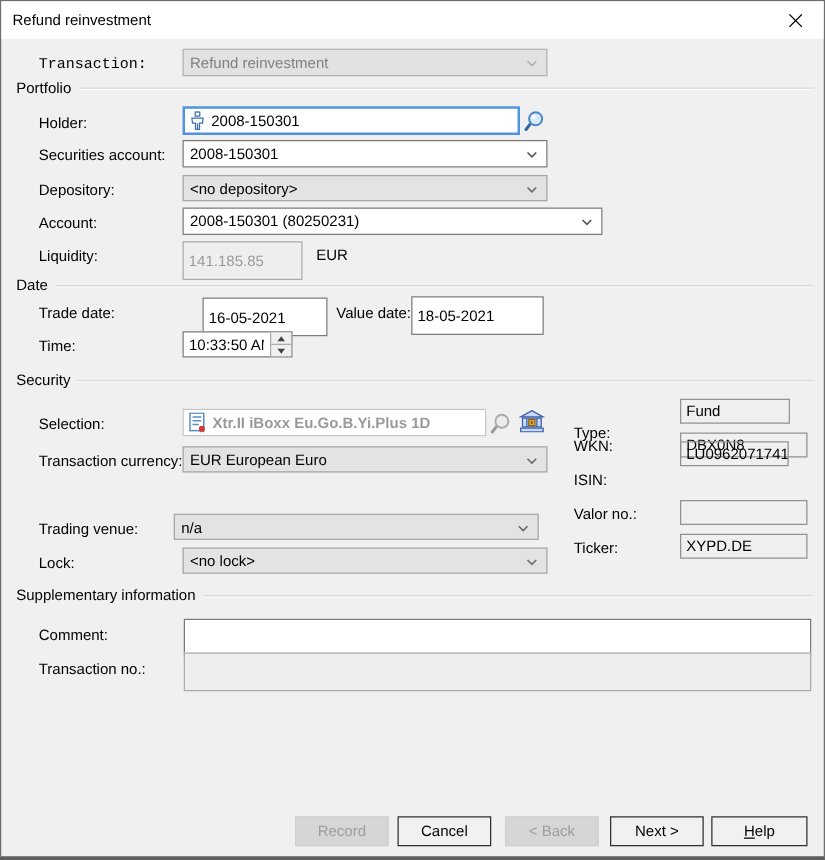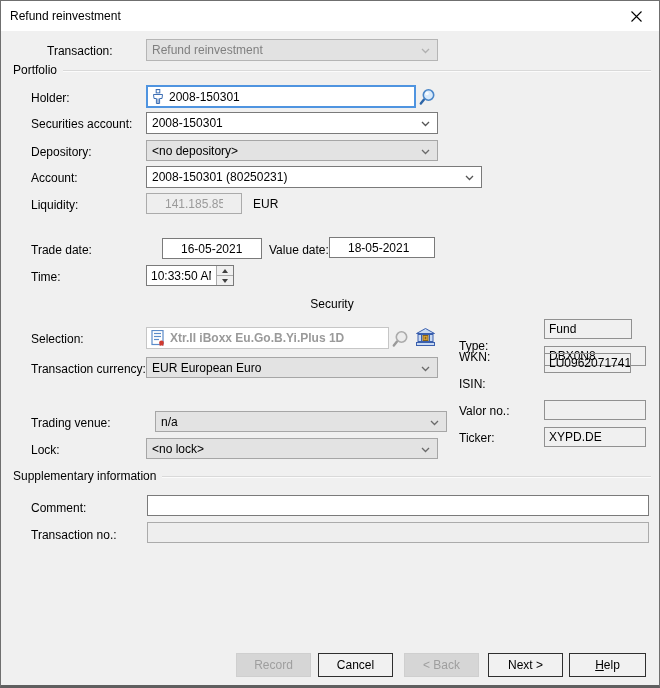--- a/index.html
+++ b/index.html
@@ -22,22 +22,22 @@
   .group-hdr { position:absolute; left:12px; width:638px; display:flex; align-items:center; }
   .group-hdr .gline { flex:1; height:1px; background:#d9d9d9; box-shadow:0 1px 0 #fbfbfb; margin-left:6px; margin-top:1px; }
   .group-hdr .gtext { color:#000; }
 
   .cb { position:absolute; height:21px; border:1px solid #a6a6a6; background:#e3e3e3;
         display:flex; align-items:center; padding:0 22px 0 5px; white-space:nowrap; overflow:hidden; }
   .cb.white { background:#ffffff; border-color:#7a7a7a; }
   .cb.disabled { color:#7f7f7f; border-color:#b5b5b5; background:#e2e2e2; }
   .cb .chev { position:absolute; right:7px; top:8px; }
 
-  .tb { position:absolute; height:21px; border:1px solid #7a7a7a; background:#fff;
-        font-family:"Liberation Sans",sans-serif; font-size:12px; color:#000; padding:0 18px; }
+  .tb { position:absolute; height:31px; border:1px solid #7a7a7a; background:#fff;
+        font-family:"Liberation Sans",sans-serif; font-size:12px; color:#000; padding:0 4px; }
   .tb.gray { background:#eeeeee; border-color:#ababab; color:#9a9a9a; }
 
   .ro { position:absolute; height:20px; border:1px solid #919191; background:transparent;
         display:flex; align-items:center; padding:0 4px; white-space:nowrap; overflow:hidden; }
 
   .iconfield { position:absolute; background:#fff; display:flex; align-items:center; gap:5px; padding:0 4px; overflow:hidden; }
   .holder-field { border:2px solid #4f94e0; height:23px; }
   .sel-field { border:1px solid #c6c6c6; height:22px; color:#9a9a9a; }
   .iconfield input { border:none; outline:none; flex:1; font-family:"Liberation Sans",sans-serif; font-size:12px; background:transparent; min-width:0; }
 
@@ -65,21 +65,21 @@
 
   <div class="titlebar">
     <div class="title-text">Refund reinvestment</div>
     <div class="close-btn">
       <svg width="11" height="11" viewBox="0 0 11 11">
           <path d="M0.5,0.5 L10.5,10.5 M10.5,0.5 L0.5,10.5" stroke="#000" stroke-width="1.1" fill="none"></path>
         </svg>
     </div>
   </div>
 
-  <div class="lbl" style="left:46px; top:43px;">Transaction:</div>
+  <div class="lbl" style="left:30px; top:43px;font-family:Liberation Mono, monospace;">Transaction:</div>
   <div class="cb disabled" style="left:145px; top:38px; width:292px; height:22px;">
     <span>Refund reinvestment</span>
     <svg class="chev" width="9" height="6" viewBox="0 0 9 6">
         <polyline points="1,1 4.5,4.5 8,1" stroke="#b0b0b0" stroke-width="1.3" fill="none"></polyline>
       </svg>
   </div>
 
   <div class="group-hdr" style="top:62px;">
     <span class="gtext">Portfolio</span>
     <span class="gline"></span>
@@ -124,40 +124,44 @@
     <span>2008-150301 (80250231)</span>
     <svg class="chev" width="9" height="6" viewBox="0 0 9 6">
         <polyline points="1,1 4.5,4.5 8,1" stroke="#555" stroke-width="1.3" fill="none"></polyline>
       </svg>
   </div>
 
   <div class="lbl" style="left:30px; top:197px;">Liquidity:</div>
   <input class="tb gray" style="left: 145px; top: 192px; width: 96px;" disabled="" value="141.185.85">
   <div class="lbl" style="left:252px; top:196px;">EUR</div>
 
+  <div class="group-hdr" style="top:220px;">
+    <span class="gtext">Date</span>
+    <span class="gline"></span>
+  </div>
 
   <div class="lbl" style="left:30px; top:242px;">Trade date:</div>
   <input class="tb" style="left: 145px; top: 237px; width: 100px; margin-left: 16px;" value="16-05-2021">
   <div class="lbl" style="left:268px; top:242px;">Value date:</div>
   <input class="tb" style="left: 328px; top: 236px; width: 106px;" value="18-05-2021">
 
   <div class="lbl" style="left:30px; top:269px;">Time:</div>
   <div class="spin-wrap" style="left:145px; top:264px; width:88px; height:21px;">
     <input value="10:33:50 AM" style="">
     <div class="spinner">
       <div class="spin-up">
           <span class="tri-up"></span>
         </div>
       <div class="spin-down">
           <span class="tri-down"></span>
         </div>
     </div>
   </div>
 
-  <div class="group-hdr" style="top:296px;flex-direction:column;">
+  <div class="group-hdr" style="top:296px;">
     <span class="gtext">Security</span>
     <span class="gline"></span>
   </div>
 
   <div class="lbl" style="left:30px; top:331px;">Selection:</div>
   <div class="iconfield sel-field" style="left:145px; top:326px; width:243px;font-weight:bold;">
     <svg width="14" height="16" viewBox="0 0 14 16">
       <rect x="1" y="0.5" width="11" height="14" fill="#ffffff" stroke="#5b8bc9" stroke-width="1.2"></rect>
       <line x1="3" y1="3.5" x2="10" y2="3.5" stroke="#5b8bc9" stroke-width="1.2"></line>
       <line x1="3" y1="6.5" x2="10" y2="6.5" stroke="#5b8bc9" stroke-width="1.2"></line>
@@ -202,21 +206,21 @@
   <div class="ro" style="left:543px; top:345px; width:102px;">
     <span>DBX0N8</span>
   </div>
 
   <div class="lbl" style="left:458px; top:376px;">ISIN:</div>
   <div class="ro" style="left:543px; top:352px; width:87px;">
     <span>LU0962071741</span>
   </div>
 
   <div class="lbl" style="left:30px; top:415px;">Trading venue:</div>
-  <div class="cb" style="left:154px; top:410px; width:292px;">
+  <div class="cb" style="left:138px; top:410px; width:292px;">
     <span>n/a</span>
     <svg class="chev" width="9" height="6" viewBox="0 0 9 6">
         <polyline points="1,1 4.5,4.5 8,1" stroke="#6a6a6a" stroke-width="1.3" fill="none"></polyline>
       </svg>
   </div>
 
   <div class="lbl" style="left:458px; top:403px;">Valor no.:</div>
   <div class="ro" style="left:543px; top:399px; width:102px;">
     <span></span>
   </div>

